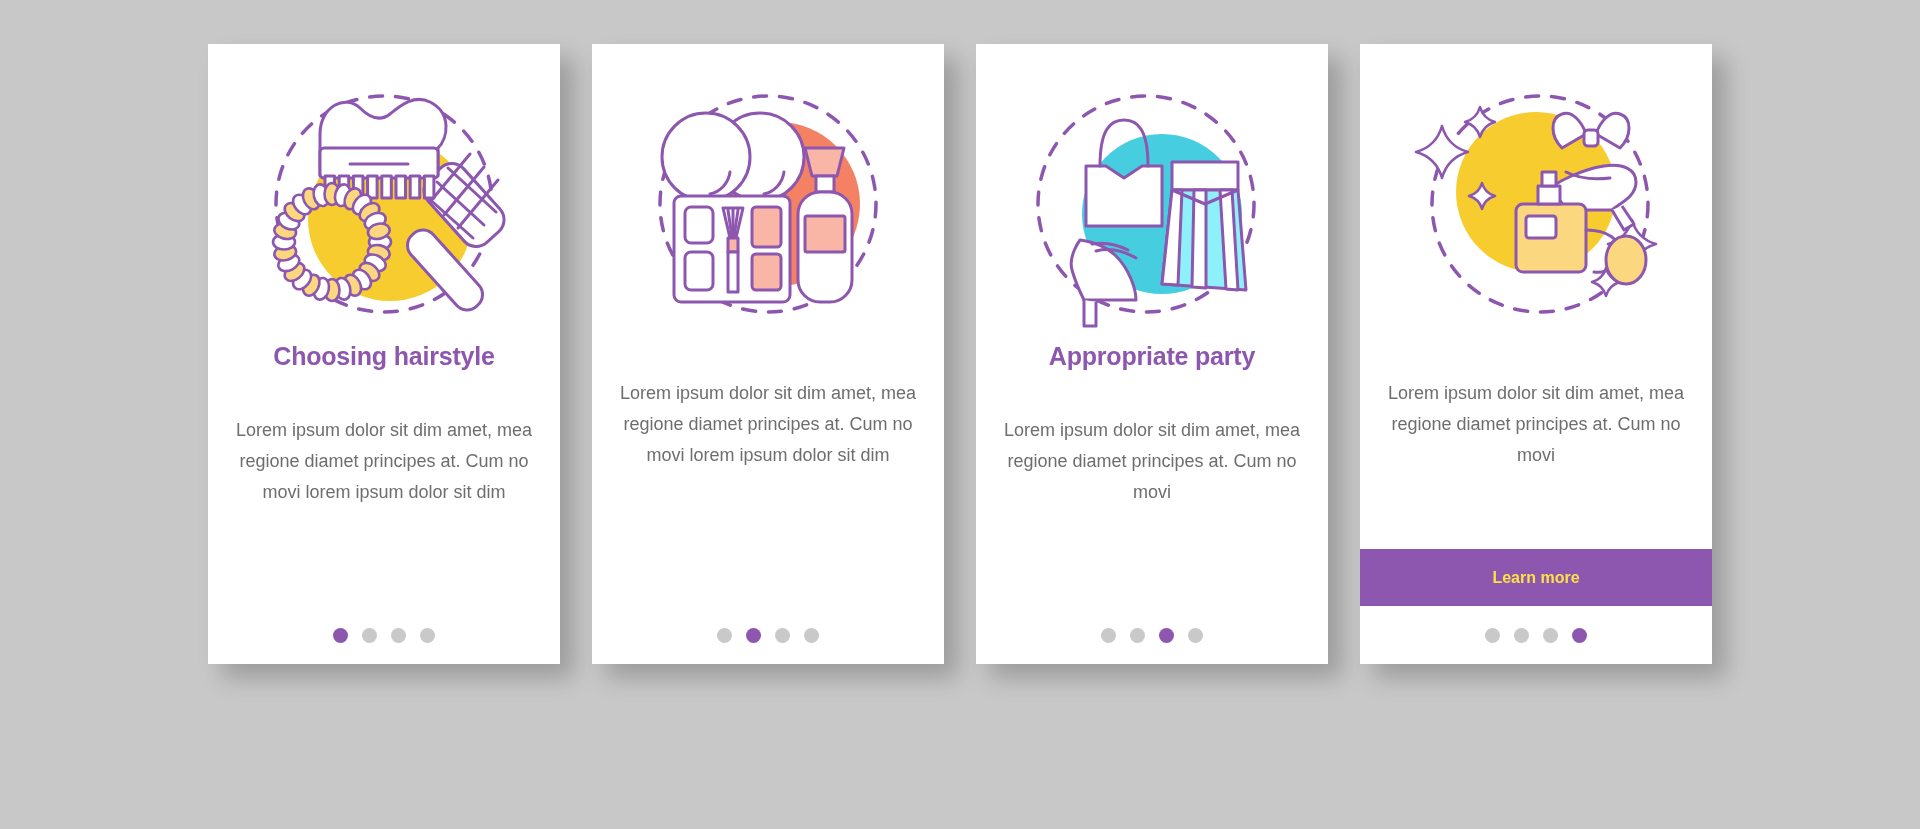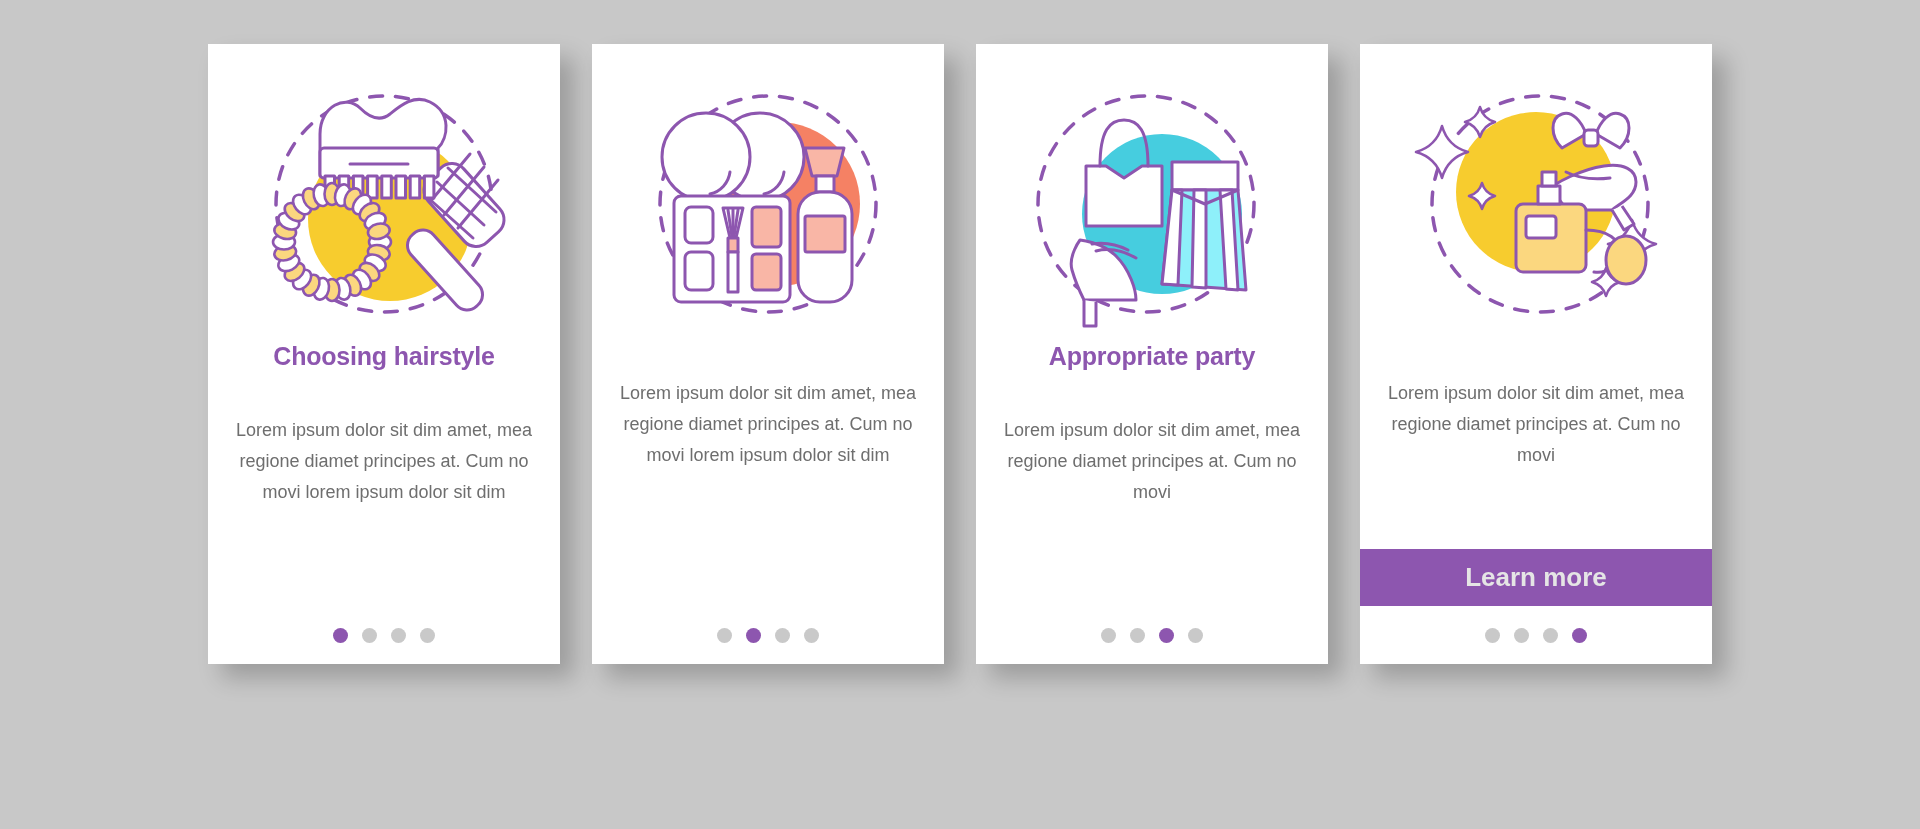--- a/index.html
+++ b/index.html
@@ -62,22 +62,22 @@
     width: 300px;
     margin-top: 44px;
   }
 
   
   .spacer { flex: 1 1 auto; }
   .btn {
     width: 377px;
     height: 57px;
     background: #8d56af;
-    color: #e5e5e5;
-    font-size: 26px;
+    color: #fde047;
+    font-size: 16px;
     font-weight: bold;
     display: flex;
     align-items: center;
     justify-content: center;
     border: none;
     cursor: pointer;
     font-family: "Liberation Sans", sans-serif;
   }
   .dots {
     display: flex;

